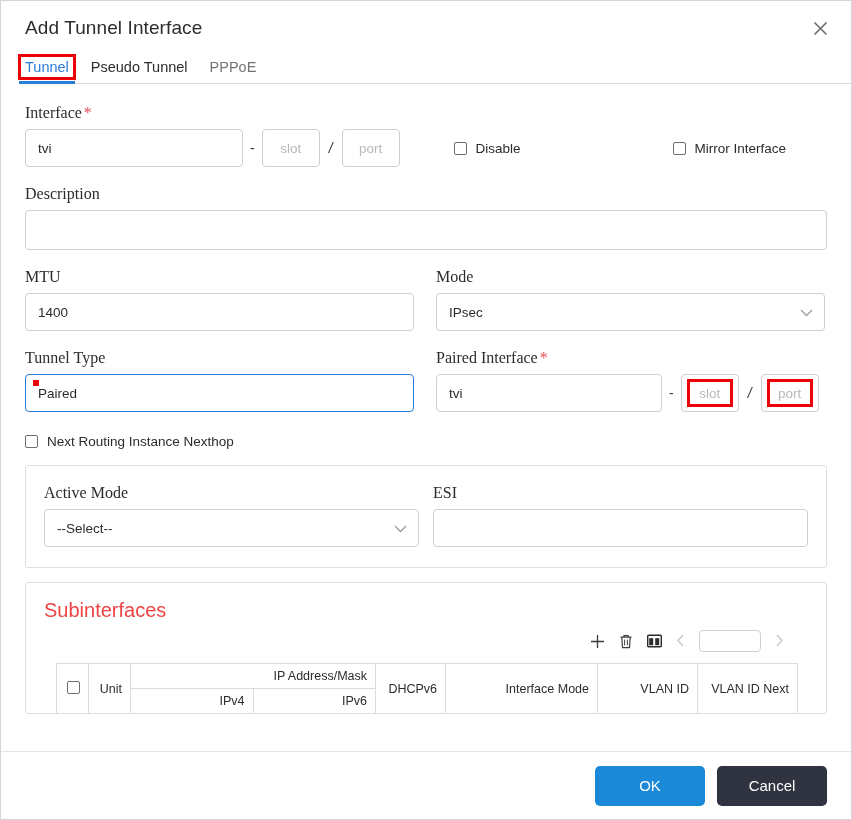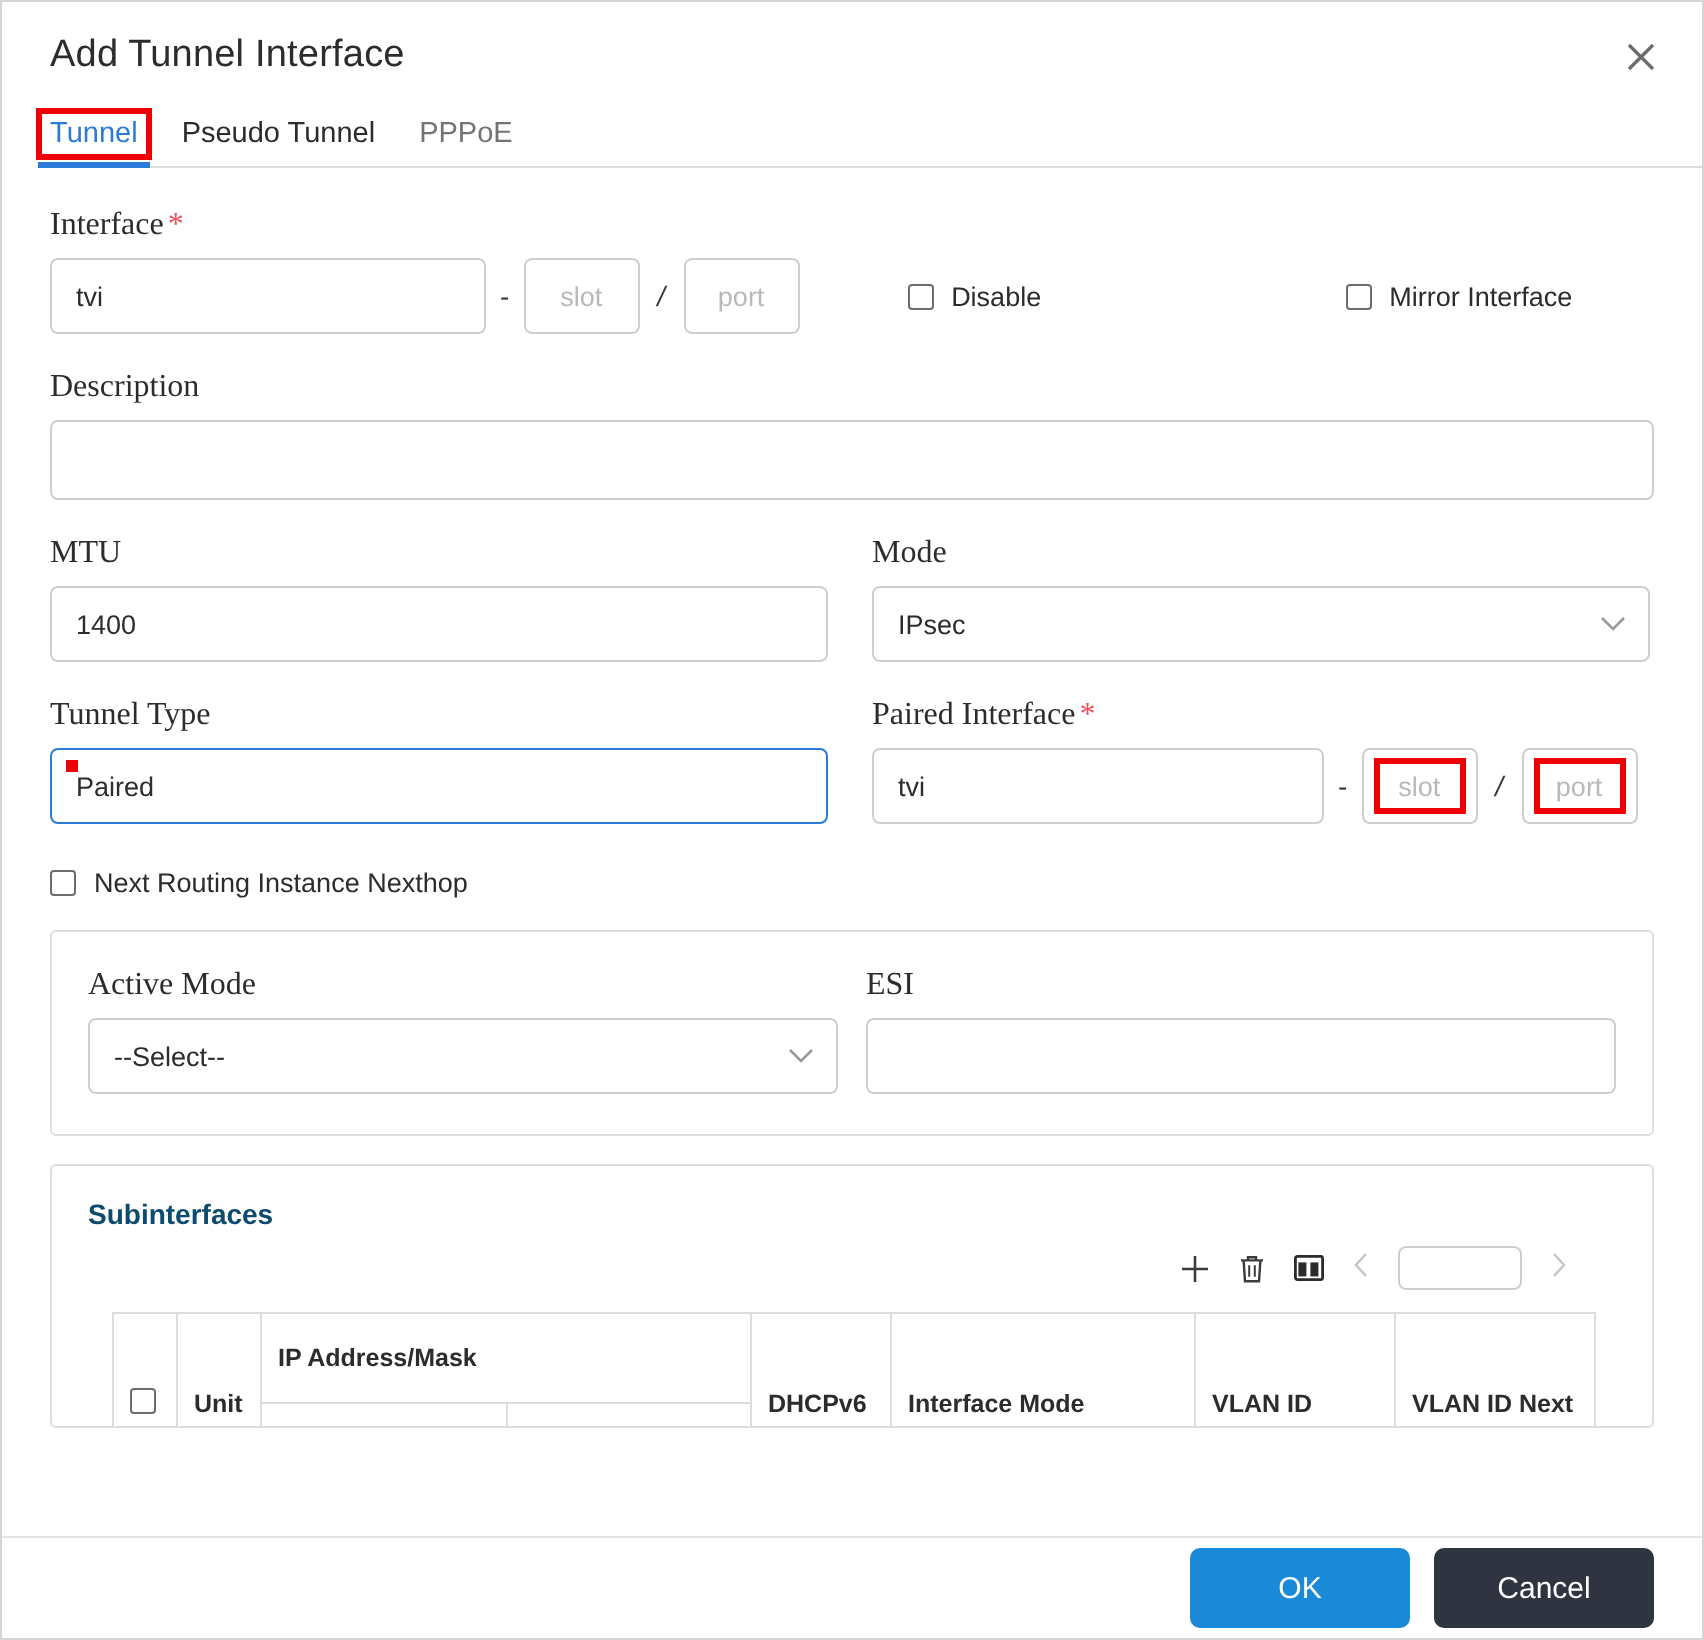--- a/index.html
+++ b/index.html
@@ -160,21 +160,21 @@
   .mh-col { width: 378px; }
   
   .sub-panel {
     border: 1px solid #dedede;
     border-radius: 3px;
     padding: 16px 14px 0 14px;
     margin-top: 14px;
     height: 132px;
     overflow: hidden;
   }
-  .sub-title { font-size: 14px; color: #0c4a6e; margin-bottom: 4px; padding-left: 4px; font-weight: bold; }
+  .sub-title { font-size: 20px; color: #ef4444; margin-bottom: 4px; padding-left: 4px; }
   .tbl-toolbar {
     display: flex; align-items: center; justify-content: flex-end;
     gap: 14px; height: 30px; padding-right: 28px;
   }
   .tb-icon { cursor: pointer; display: flex; align-items: center; }
   .pg-input {
     width: 62px; height: 22px;
     border: 1px solid #cfcfcf;
     border-radius: 4px;
     background: #fff;
@@ -184,44 +184,44 @@
   .tbl-wrap { margin-top: 7px; padding-left: 16px; overflow: hidden; }
   table.sub-tbl {
     border-collapse: collapse;
     table-layout: fixed;
     width: 742px;
     font-size: 12.5px;
     color: #2c2c2c;
   }
   table.sub-tbl th {
     border: 1px solid #dcdcdc;
-    font-weight: bold;
-    text-align: left;
-    padding: 15px 8px;
+    font-weight: normal;
+    text-align: right;
+    padding: 5px 8px;
     vertical-align: middle;
     background: #fff;
     height: 24px;
   }
   th.c-check { width: 32px; text-align: center; padding: 5px 0; }
   th.c-unit  { width: 42px; }
   th.c-ipv4  { width: 108px; }
   th.c-ipv6  { width: 142px; }
   th.c-dhcp  { width: 70px; }
   th.c-imode { width: 152px; }
   th.c-vlan  { width: 100px; }
   th.c-vlanl { width: 100px; }
   th.ip-group { text-align: center; }
   .tbl-body-row td {
     border: 1px solid #dcdcdc;
     height: 26px;
   }
   
   .dlg-footer {
     flex: 0 0 auto;
-    height: 51px;
+    height: 68px;
     border-top: 1px solid #e4e4e4;
     display: flex;
     align-items: center;
     justify-content: flex-end;
     gap: 12px;
     padding-right: 24px;
     background: #fff;
   }
   .btn {
     height: 40px;

